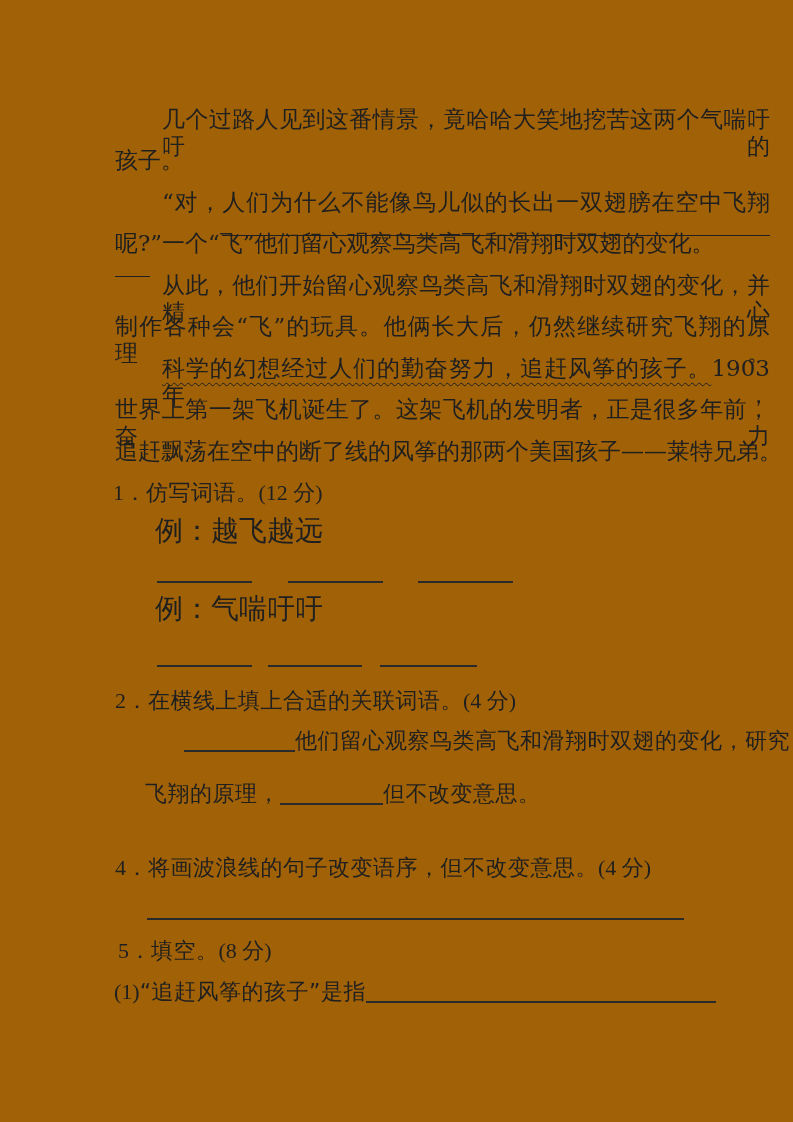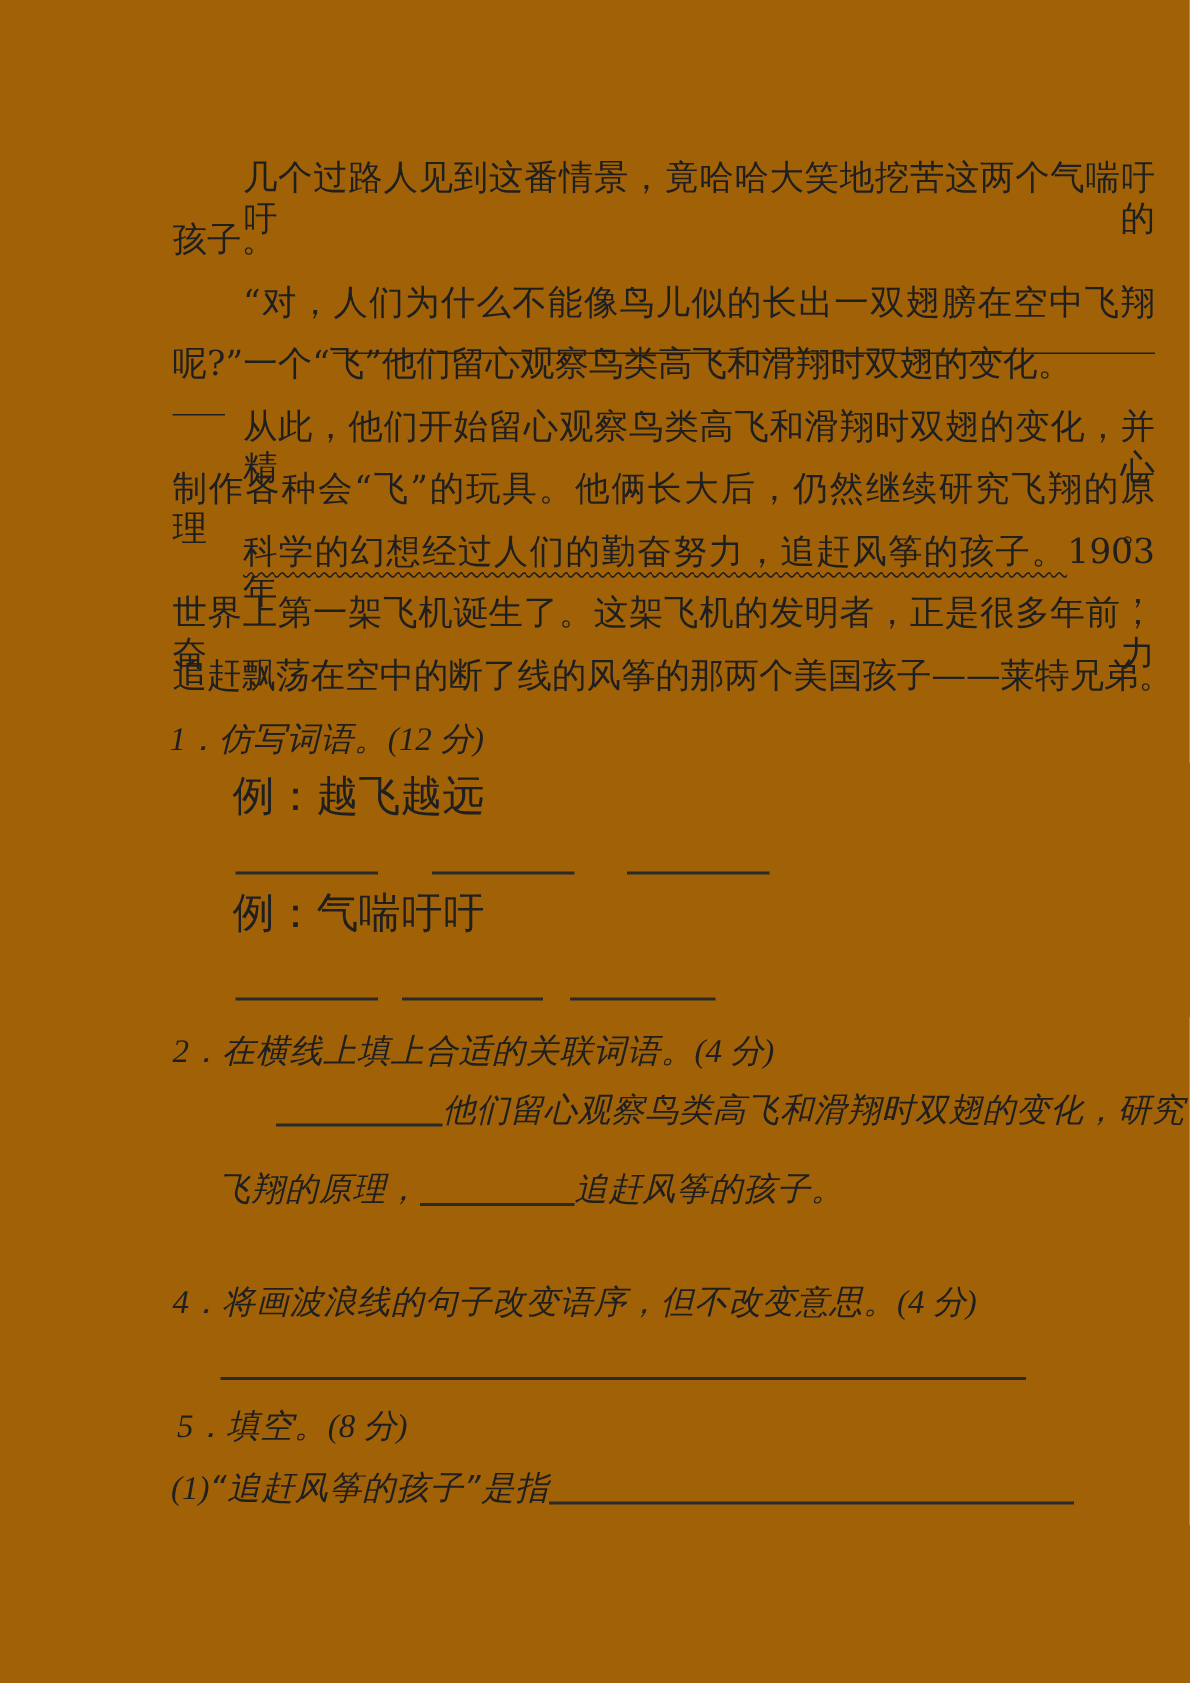--- a/index.html
+++ b/index.html
@@ -31,21 +31,20 @@
     text-decoration: underline wavy 1px var(--ink);
     text-underline-offset: 6px;
   }
   
   .qline {
     position: absolute;
     font-family: "DejaVu Sans", "Liberation Sans", sans-serif;
     font-size: 22px; line-height: 26px;
     white-space: nowrap;
     letter-spacing: 0.5px;
-    font-style: italic;
   }
   .qnum, .qpts {
     font-family: "Liberation Serif", "DejaVu Serif", serif;
     letter-spacing: 0;
   }
   .ex {
     position: absolute;
     font-size: 28px; line-height: 26px;
     white-space: nowrap;
   }
@@ -99,21 +98,21 @@
   <div class="ex" style="top:596px; left:155px"><span class="exlabel">例：</span><span class="exword">气喘吁吁</span></div>
 
   <div class="blank" style="top:665px; left:157px; width:95px"></div>
   <div class="blank" style="top:665px; left:268px; width:94px"></div>
   <div class="blank" style="top:665px; left:380px; width:97px"></div>
 
   <div class="qline" style="top:688px; left:115px"><span class="qnum">2．</span><span>在横线上填上合适的关联词语。</span><span class="qpts">(4 分)</span></div>
 
   <div class="qline" style="top:728px; left:184px"><span class="fill" style="width:111px"></span><span>他们留心观察鸟类高飞和滑翔时双翅的变化，研究</span></div>
 
-  <div class="qline" style="top:781px; left:145px"><span>飞翔的原理，</span><span class="fill" style="width:103px"></span><span>追赶风筝的孩子。</span></div>
+  <div class="qline" style="top:781px; left:145px"><span>飞翔的原理，</span><span class="fill" style="width:103px"></span><span>但不改变意思。</span></div>
 
 
   <div class="qline" style="top:855px; left:115px"><span class="qnum">4．</span><span>将画波浪线的句子改变语序，但不改变意思。</span><span class="qpts">(4 分)</span></div>
 
   <div class="blank" style="top:918px; left:147px; width:537px"></div>
 
   <div class="qline" style="top:938px; left:118px"><span class="qnum">5．</span><span>填空。</span><span class="qpts">(8 分)</span></div>
 
   <div class="qline" style="top:979px; left:114px"><span class="qnum">(1)</span><span>“追赶风筝的孩子”是指</span><span class="fill" style="width:350px"></span></div>
 

